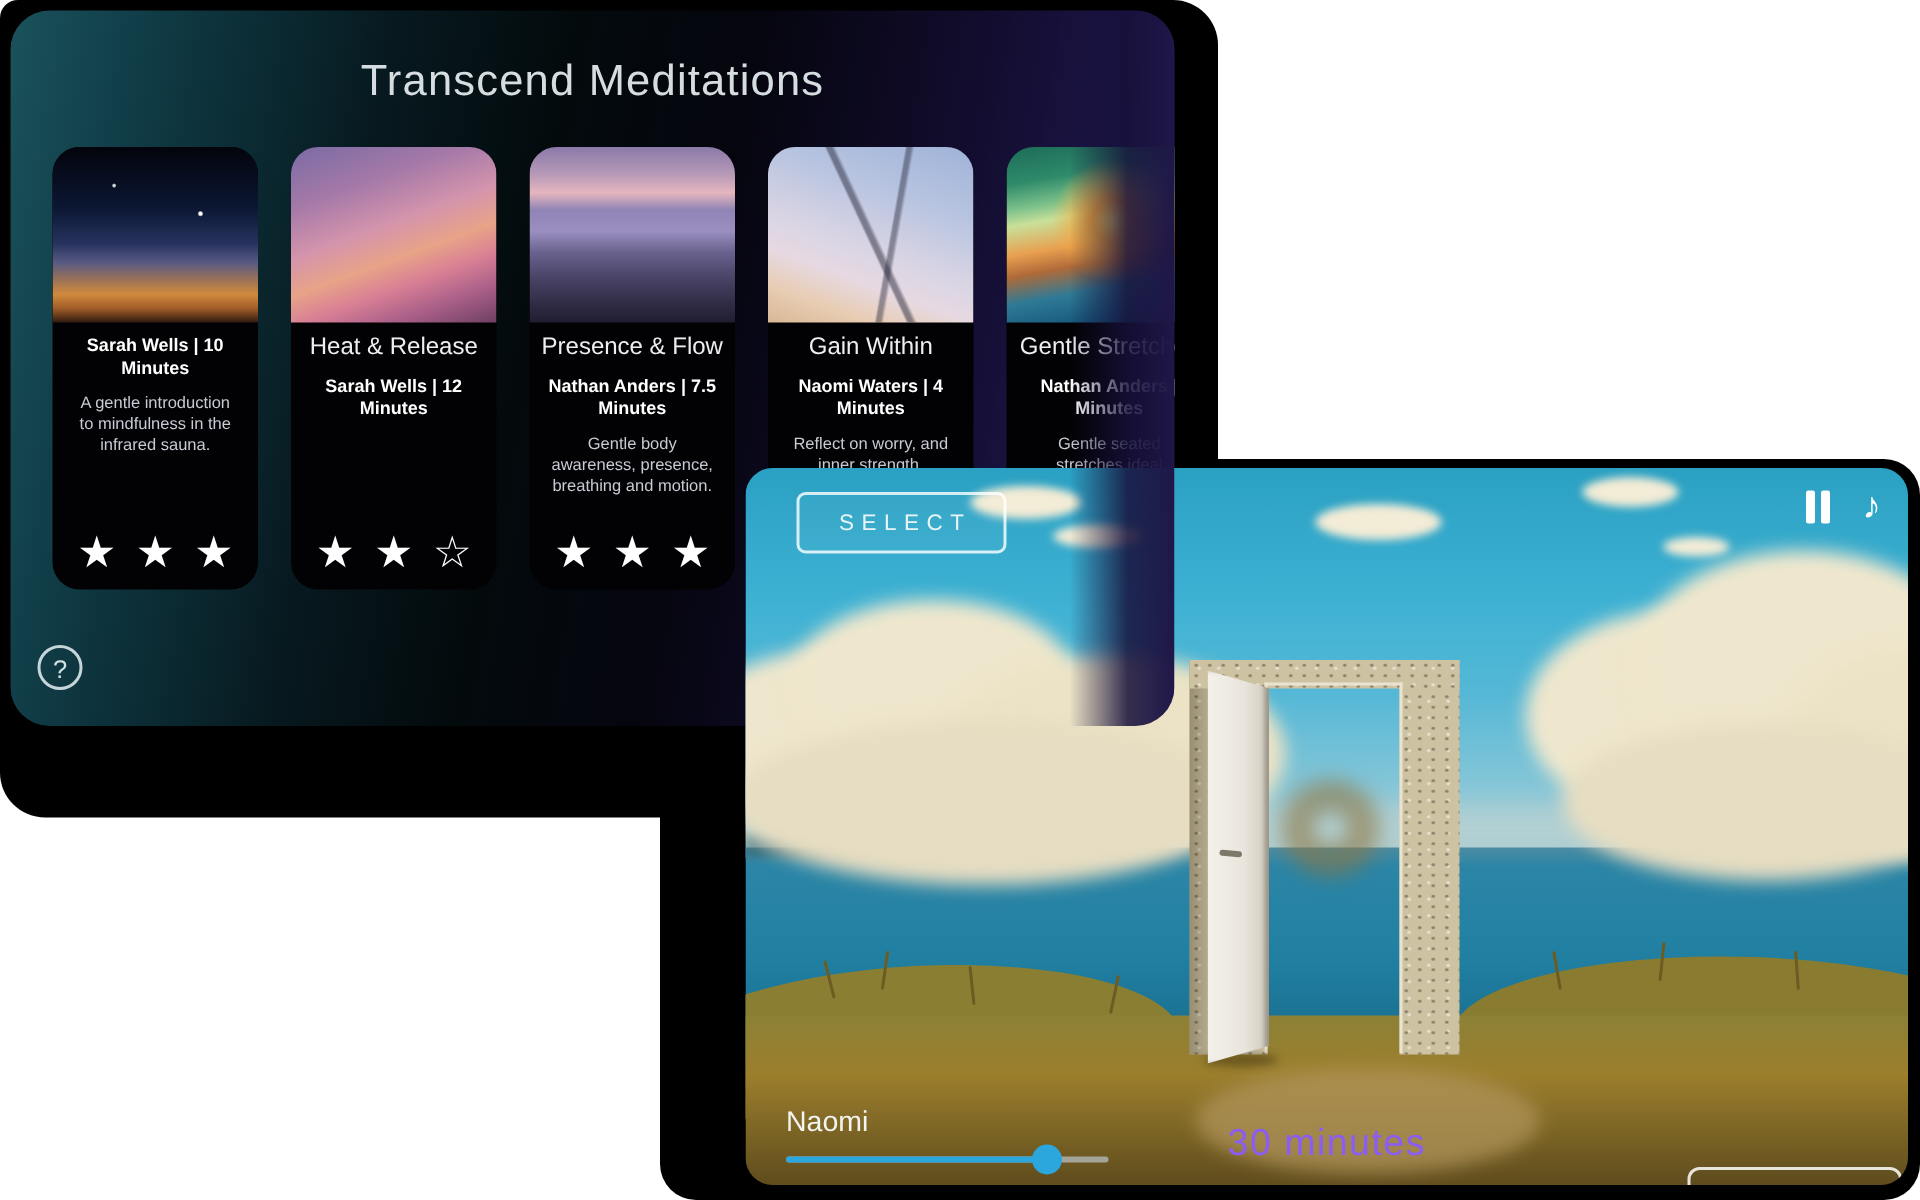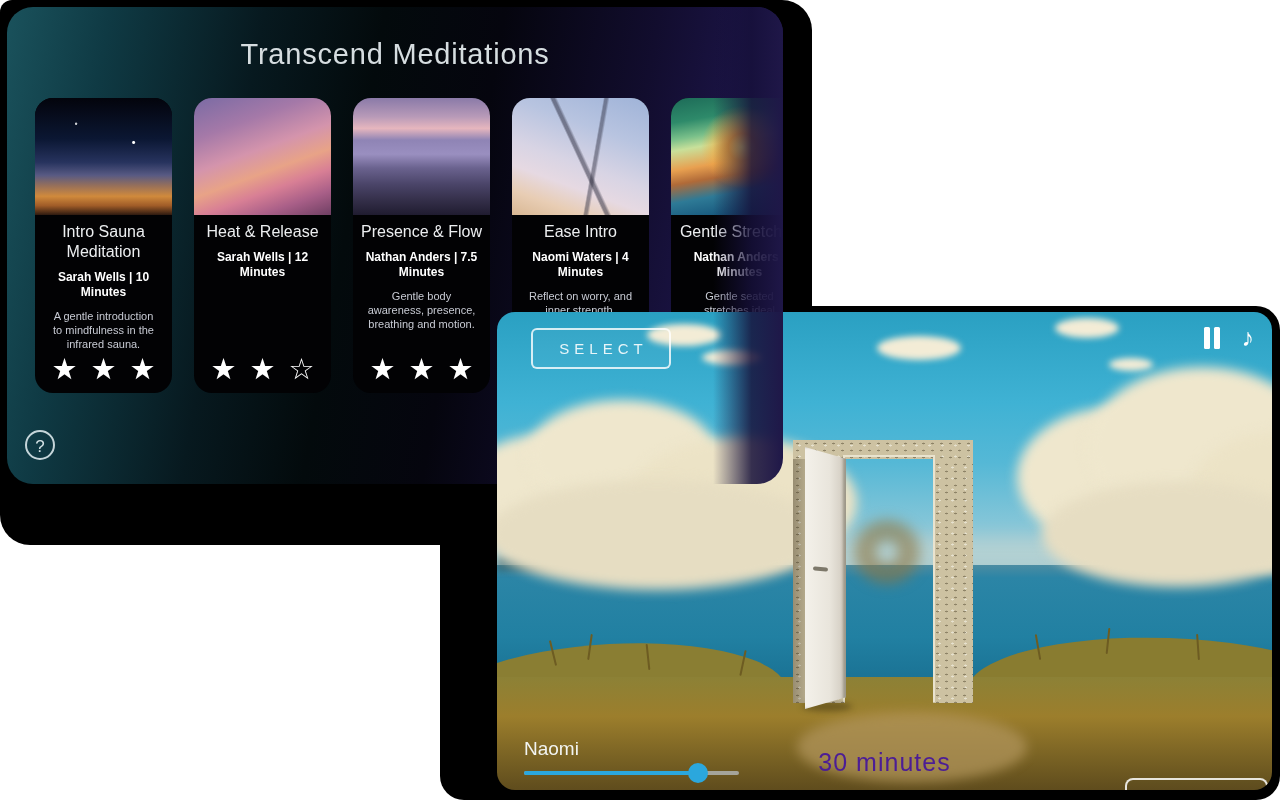--- a/index.html
+++ b/index.html
@@ -124,42 +124,41 @@
   .top-icons{position:absolute;right:18px;top:13px;display:flex;align-items:center;gap:22px;}
   .pause-icon{display:flex;gap:4px;cursor:pointer;}
   .pause-icon span{display:block;width:6px;height:22px;background:#fff;border-radius:1.5px;}
   .music-icon{color:#fff;font-size:25px;line-height:25px;cursor:pointer;}
   .volume-label{position:absolute;left:27px;top:426px;font-size:19px;color:#f2f4f2;}
   .slider{position:absolute;left:27px;top:454px;width:215px;height:14px;cursor:pointer;}
   .slider-track{position:absolute;left:0;top:5px;width:100%;height:4px;border-radius:2px;background:#a5a49a;}
   .slider-fill{position:absolute;left:0;top:5px;height:4px;border-radius:2px;background:#2ba7dd;}
   .slider-thumb{position:absolute;top:-3px;width:20px;height:20px;border-radius:50%;background:#2ba7dd;}
   .session-length{position:absolute;left:50%;transform:translateX(-50%);top:436px;
-    font-size:25px;letter-spacing:1px;color:#4c1d95;white-space:nowrap;}
+    font-size:25px;letter-spacing:1px;color:#8b5cf6;white-space:nowrap;}
   .done-btn{
     position:absolute;left:628px;top:430px;width:143px;height:44px;box-sizing:border-box;
     border:2px solid rgba(255,255,255,.85);border-radius:8px;background:rgba(80,70,40,.12);
     color:#f0f1ee;font-size:17px;letter-spacing:4px;text-indent:4px;font-family:inherit;cursor:pointer;margin-top:36px;
   }
 </style>
 </head>
 <body>
 
 <div class="stage">
 
   <div class="mat-player"></div>
   <div class="mat-list"></div>
 
   <section class="meditation-panel">
     <h1 class="panel-title">Transcend Meditations</h1>
 
     <div class="cards" id="cards">
         <div class="card">
           <div class="card-img img-night-sky-horizon"></div>
-          <div class="card-title">Intro Sauna Meditation</div>
           <div class="card-author">Sarah Wells | 10 Minutes</div>
           <div class="card-desc">A gentle introduction to mindfulness in the infrared sauna.</div>
           <div class="card-stars">
             <span>★</span>
             <span>★</span>
             <span>★</span>
           </div>
         </div>
         <div class="card">
           <div class="card-img img-sunset-clouds"></div>
@@ -177,21 +176,21 @@
           <div class="card-author">Nathan Anders | 7.5 Minutes</div>
           <div class="card-desc">Gentle body awareness, presence, breathing and motion.</div>
           <div class="card-stars">
             <span>★</span>
             <span>★</span>
             <span>★</span>
           </div>
         </div>
         <div class="card">
           <div class="card-img img-dandelion"></div>
-          <div class="card-title">Ease Intro</div>
+          <div class="card-title">Gain Within</div>
           <div class="card-author">Naomi Waters | 4 Minutes</div>
           <div class="card-desc">Reflect on worry, and inner strength. Release from stress and worry. Gain</div>
         </div>
         <div class="card">
           <div class="card-img img-ocean-wave-sunset"></div>
           <div class="card-title">Gentle Stretches</div>
           <div class="card-author">Nathan Anders | Minutes</div>
           <div class="card-desc">Gentle seated stretches ideal</div>
         </div>
       </div>

